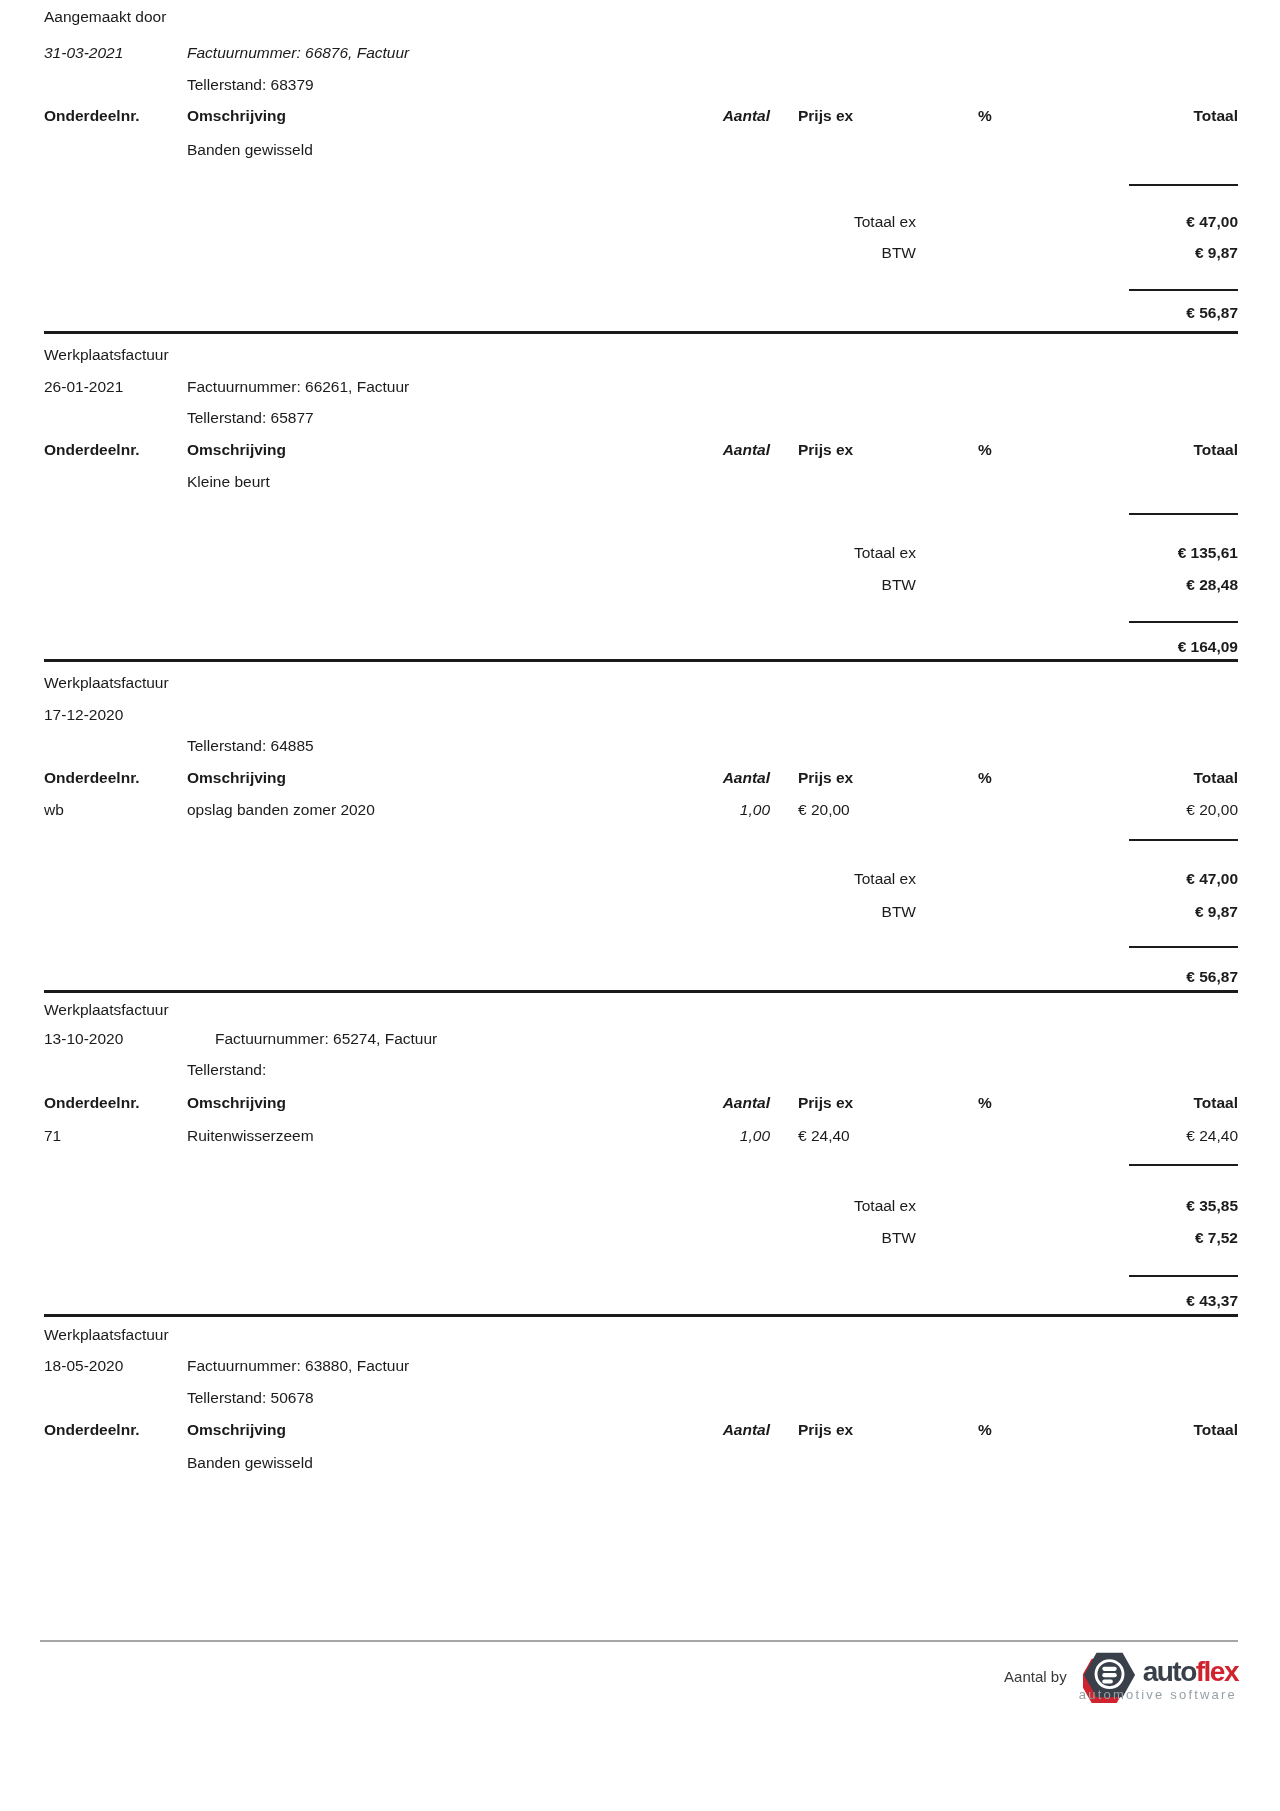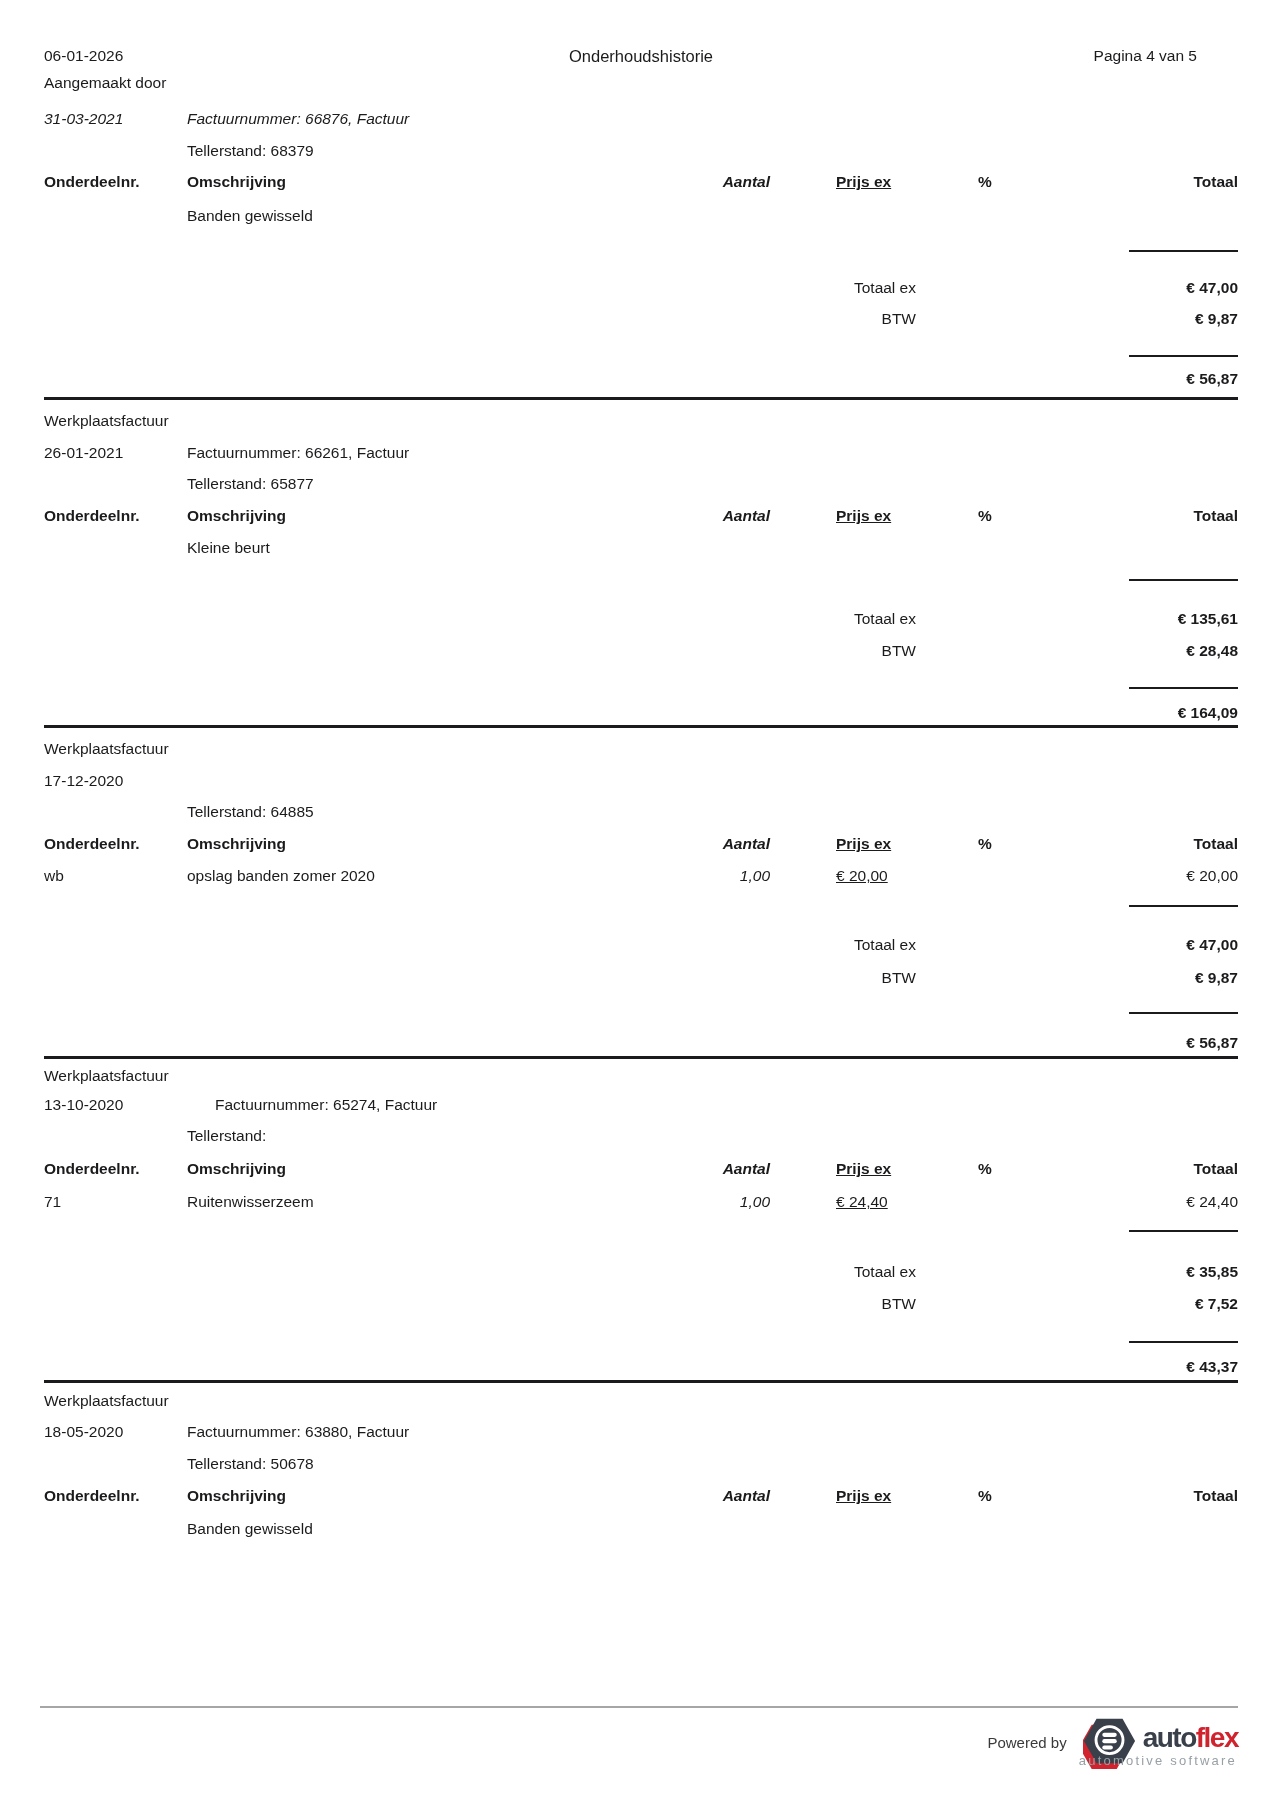--- a/index.html
+++ b/index.html
@@ -9,21 +9,21 @@
   .tx{height:20px;line-height:20px;white-space:nowrap;}
   .bold{font-weight:700;}
   
   .doc-header{display:flex;height:20px;line-height:20px;}
   .doc-header .h-left{width:380px;text-align:left;}
   .doc-header .h-center{flex:1;text-align:center;font-size:16.5px;}
   .doc-header .h-right{width:380px;text-align:right;padding-right:41px;box-sizing:border-box;}
   
   .trow{display:grid;grid-template-columns:143px 503px 80px 160px 110px 198px;height:20px;line-height:20px;}
   .c-qty{text-align:right;font-style:italic;}
-  .c-price{padding-left:66px;text-decoration:underline;}
+  .c-price{padding-left:28px;}
   .c-pct{text-align:center;}
   .c-total{text-align:right;}
   
   .totrow{display:flex;height:20px;line-height:20px;}
   .totrow .t-label{width:872px;text-align:right;}
   .totrow .t-value{flex:1;text-align:right;font-weight:700;}
   .grandrow{height:20px;line-height:20px;text-align:right;font-weight:700;}
   
   .shortline{height:2px;width:109px;margin-left:auto;background:#1b1b1d;}
   .divider{height:3px;width:1194px;background:#1b1b1d;}
@@ -44,25 +44,20 @@
   .mt13{margin-top:13px;}.mt14{margin-top:14px;}.mt15{margin-top:14px;}.mt16{margin-top:16px;font-style:italic;}
   .mt18{margin-top:18px;}.mt19{margin-top:19px;}.mt21{margin-top:21px;}.mt24{margin-top:24px;}
   .mt26{margin-top:26px;}.mt27{margin-top:27px;}.mt28{margin-top:28px;}.mt30{margin-top:30px;}
   .mt46{margin-top:46px;}.mt167{margin-top:167px;}
 </style>
 </head>
 <body>
 
 <div class="content">
 
-  <div class="doc-header mt46">
-    <div class="h-left">06-01-2026</div>
-    <div class="h-center">Onderhoudshistorie</div>
-    <div class="h-right">Pagina 4 van 5</div>
-  </div>
   <div class="tx mt7">Aangemaakt door</div>
 
   <div class="trow mt16">
     <div>31-03-2021</div>
     <div>Factuurnummer: 66876, Factuur</div>
   </div>
   <div class="trow mt12">
     <div></div>
     <div>Tellerstand: 68379</div>
   </div>
@@ -229,21 +224,21 @@
     <div></div>
     <div>Banden gewisseld</div>
     <div class="c-qty"></div>
     <div class="c-price"></div>
     <div class="c-pct"></div>
     <div class="c-total"></div>
   </div>
 
   <div class="footrule mt167"></div>
   <div class="footrow mt6">
-    <span class="powered">Powered by</span>
+    <span class="powered">Aantal by</span>
     <span class="logo">
       <span>
         <svg width="54" height="56" viewBox="0 0 56 58">
           <polygon points="9,11 35,11 48,34 35,57 9,57 -4,34" fill="#d0232e"></polygon>
           <polygon points="14,5 41,5 54,28 41,51 14,51 1,28" fill="#39404a"></polygon>
           <circle cx="27.5" cy="27" r="14" fill="none" stroke="#ffffff" stroke-width="3"></circle>
           <rect x="20" y="19.5" width="15" height="4.2" rx="2.1" fill="#ffffff"></rect>
           <rect x="20" y="26" width="15" height="4.2" rx="2.1" fill="#ffffff"></rect>
           <rect x="20" y="32.5" width="11" height="4.2" rx="2.1" fill="#ffffff"></rect>
         </svg>

